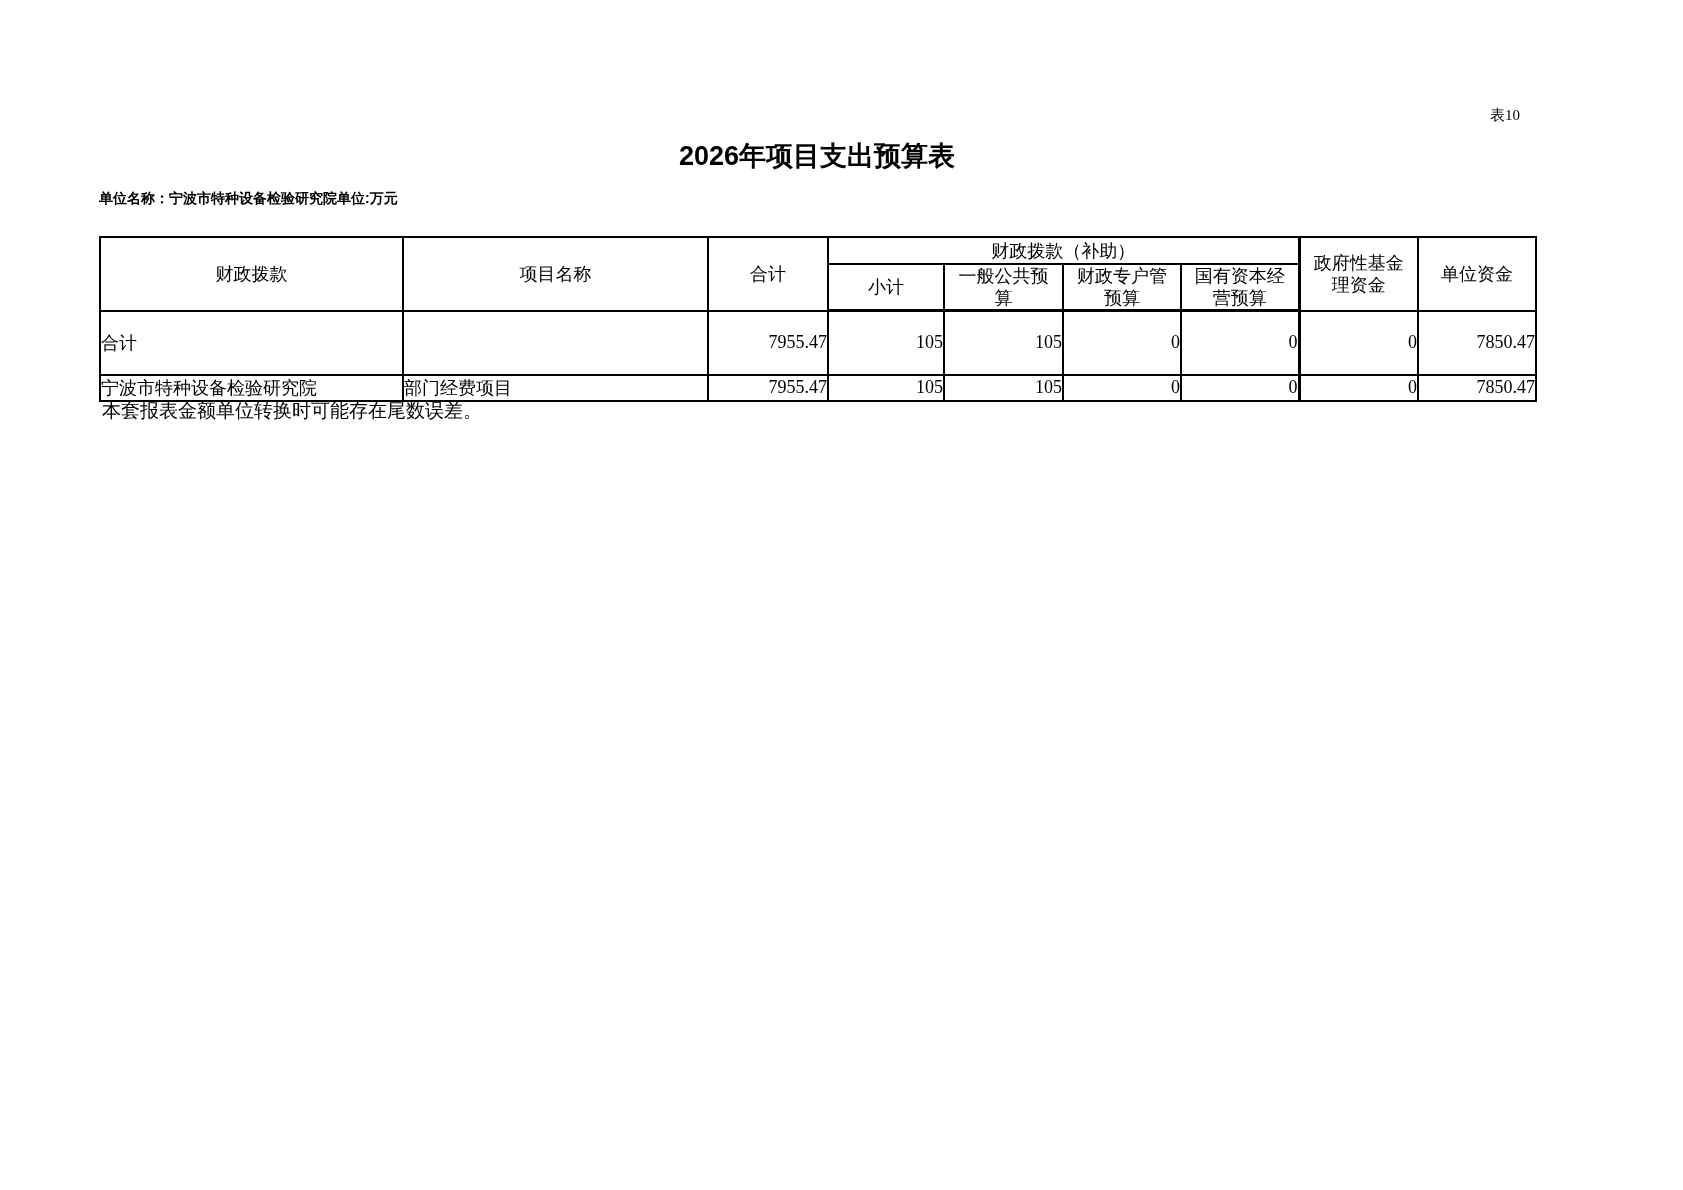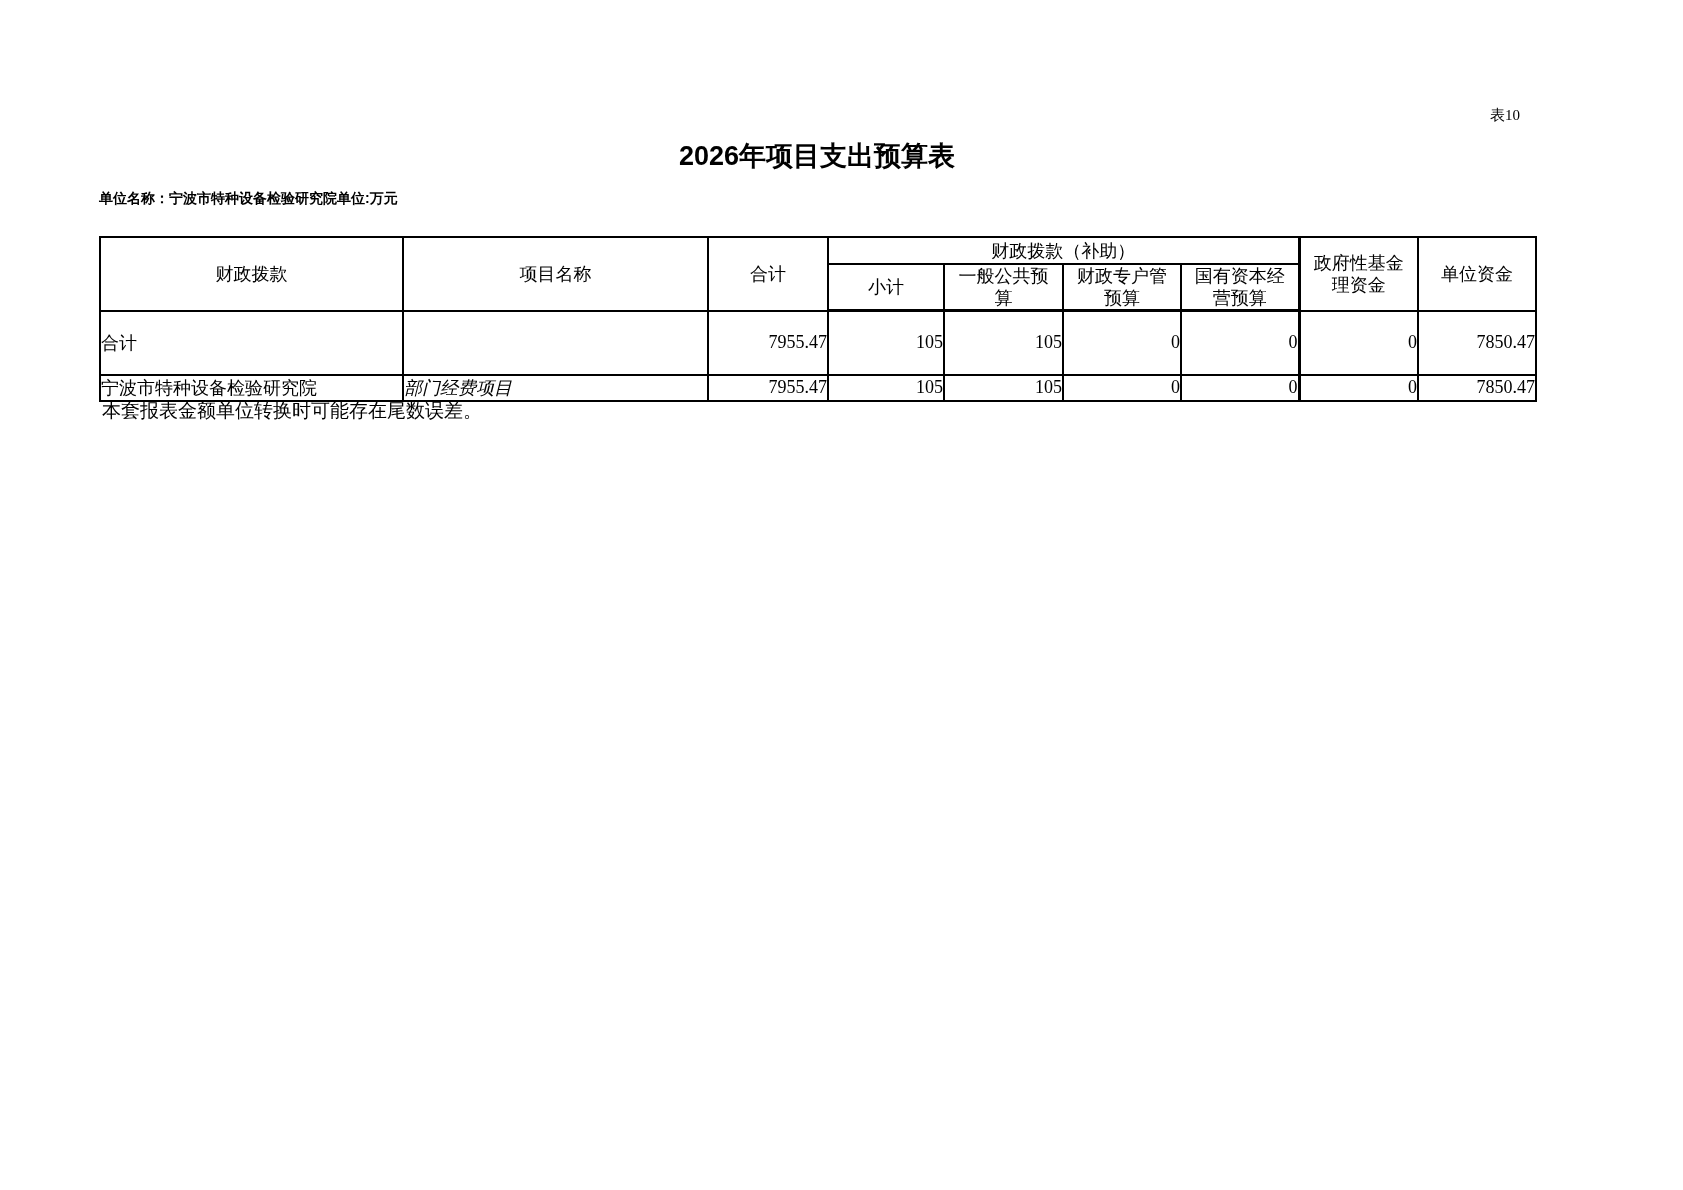--- a/index.html
+++ b/index.html
@@ -49,21 +49,21 @@
   tr.body-row-2{height:22px;}
   
   tr.sub-row th{border-bottom:3px solid #000;}
   th.span-2{border-bottom:3px solid #000;}
   
   th.group-cell{border-bottom:3px solid #000;}
   
   .thickL{border-left:3px solid #000 !important;}
   td.num{text-align:right;padding-right:7px;}
   td.txt{text-align:left;}
-  td.pad-s{padding-left:5px;font-style:italic;}
+  td.pad-s{padding-left:5px;}
   td.pad-m{padding-left:27px;}
   td.pad-xs{padding-left:4px;}
   .footnote{
     position:absolute;top:399px;left:102px;
     font-size:19px;line-height:23px;
     font-family:Liberation Sans, sans-serif;
   }
 </style>
 </head>
 <body>

